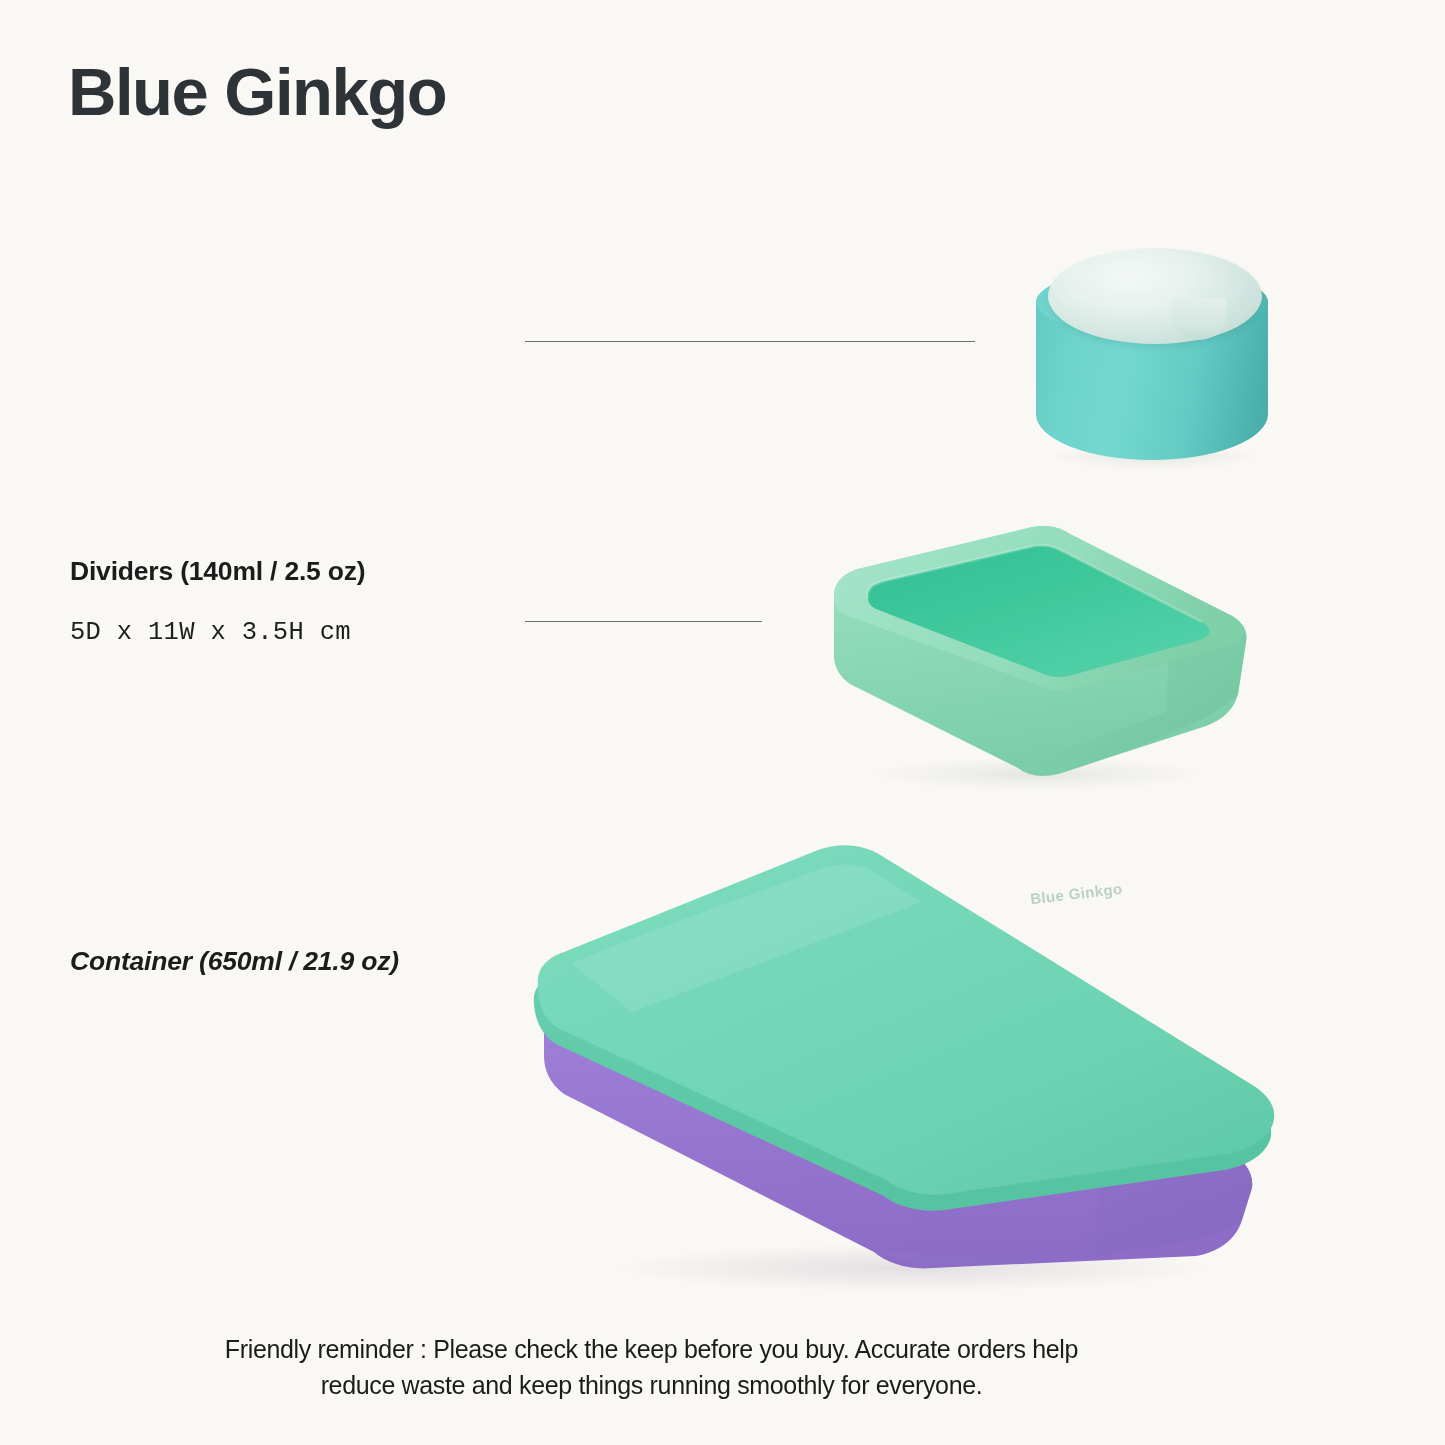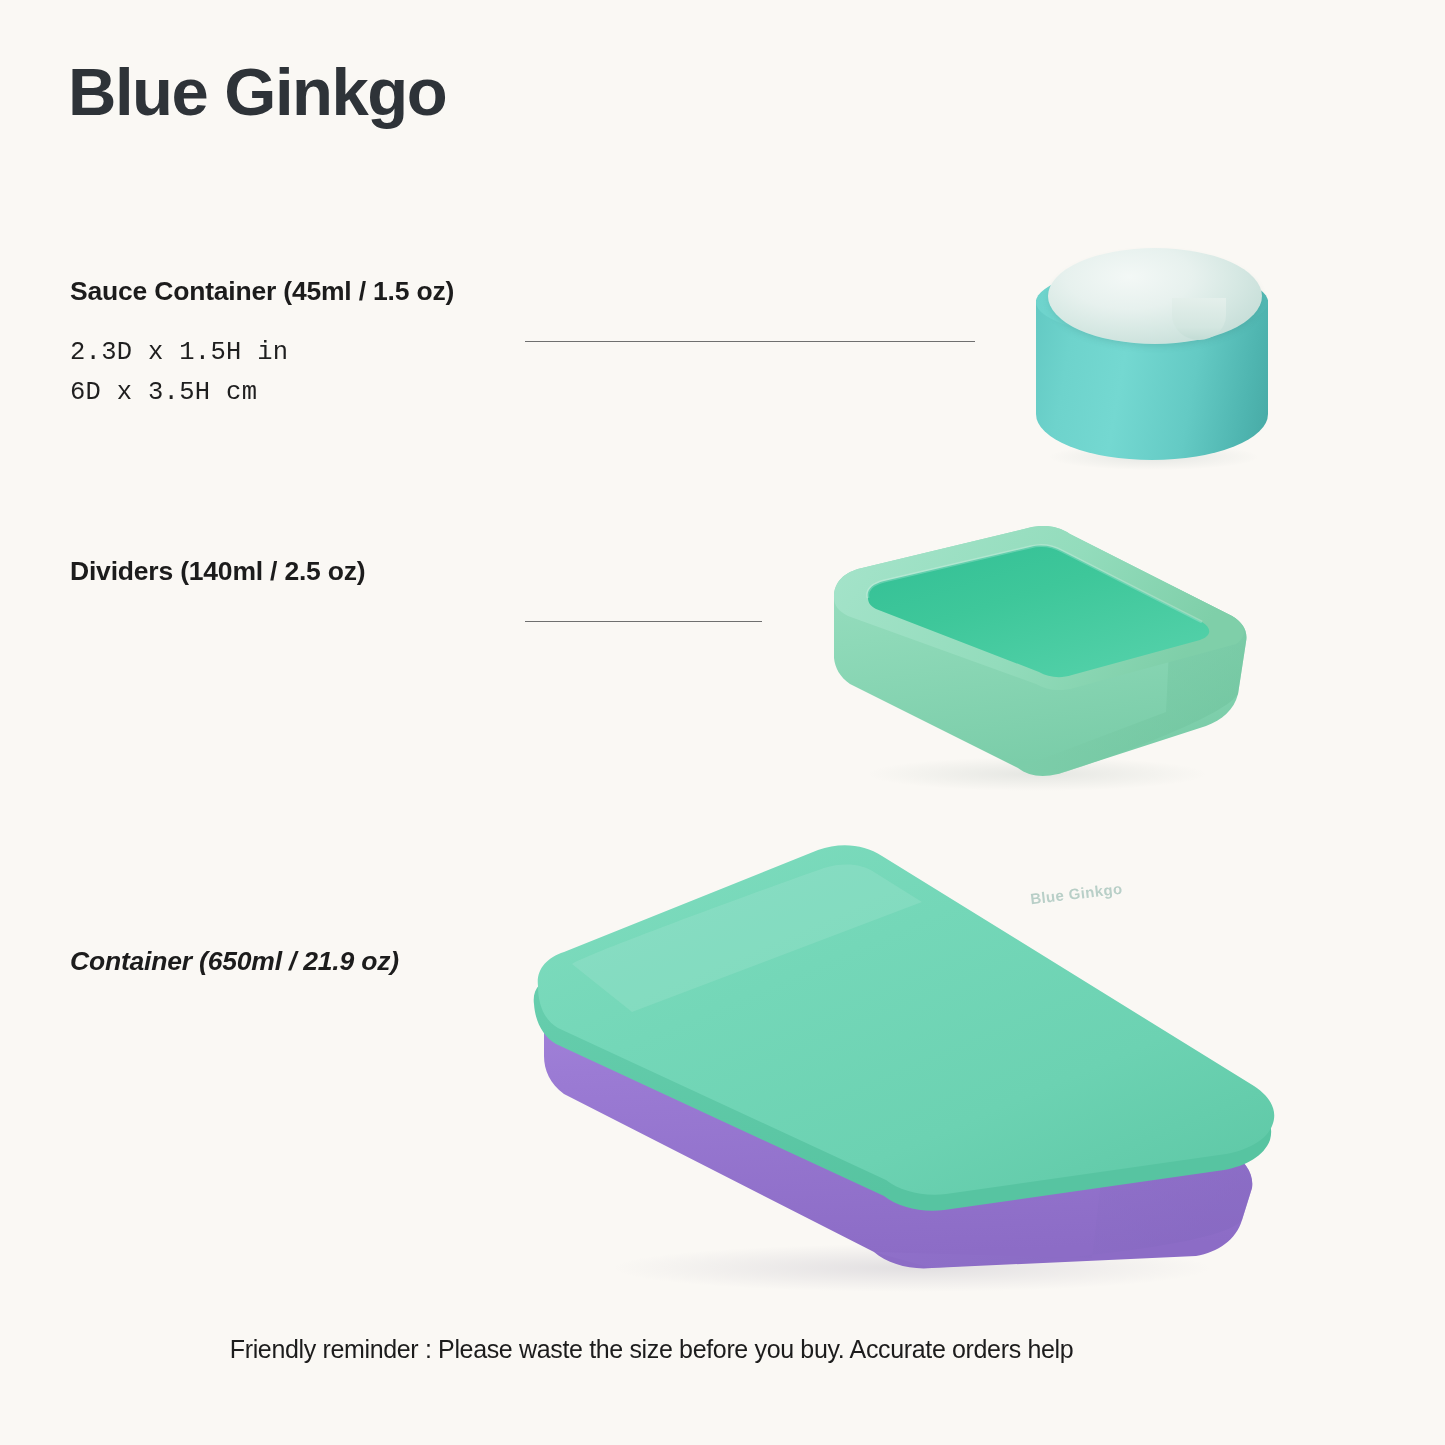--- a/index.html
+++ b/index.html
@@ -175,29 +175,25 @@
   }
   .footer div { margin: 0; }
 </style>
 </head>
 <body>
 
 <div id="page">
 
   <div class="brand">Blue Ginkgo</div>
 
-  <div class="spec-block" style="top:276px;">
-    <div class="spec-title">Sauce Container (45ml / 1.5 oz)</div>
-    <div class="spec-line">2.3D x 1.5H in</div>
-    <div class="spec-line">6D x 3.5H cm</div>
-  </div>
   <div class="leader" style="left:525px; top:341px; width:450px;"></div>
 
   <div class="spec-block" style="top:556px;">
     <div class="spec-title">Dividers (140ml / 2.5 oz)</div>
+    <div class="spec-line">5D x 11W x 3.5H cm</div>
   </div>
   <div class="leader" style="left:525px; top:621px; width:237px;"></div>
 
   <div class="spec-block" style="top:946px;font-style:italic;">
     <div class="spec-title">Container (650ml / 21.9 oz)</div>
   </div>
 
   <div class="sauce">
     <div class="sauce-shadow"></div>
     <div class="sauce-body"></div>
@@ -370,16 +366,17 @@
                C 80 124, 250 62, 312 40
                C 332 34, 350 36, 362 44
                L 410 74
                L 120 184 Z" fill="rgba(255,255,255,0.10)"></path>
     </svg>
   </div>
 
   <div class="emboss">Blue Ginkgo</div>
 
   <div class="footer">
-    <div>Friendly reminder :  Please waste the size before you buy. Accurate orders help</div>
+    <div>Friendly reminder :  Please check the keep before you buy. Accurate orders help</div>
+    <div>reduce waste and keep things running smoothly for everyone.</div>
   </div>
 
 </div>
 
 </body></html>

